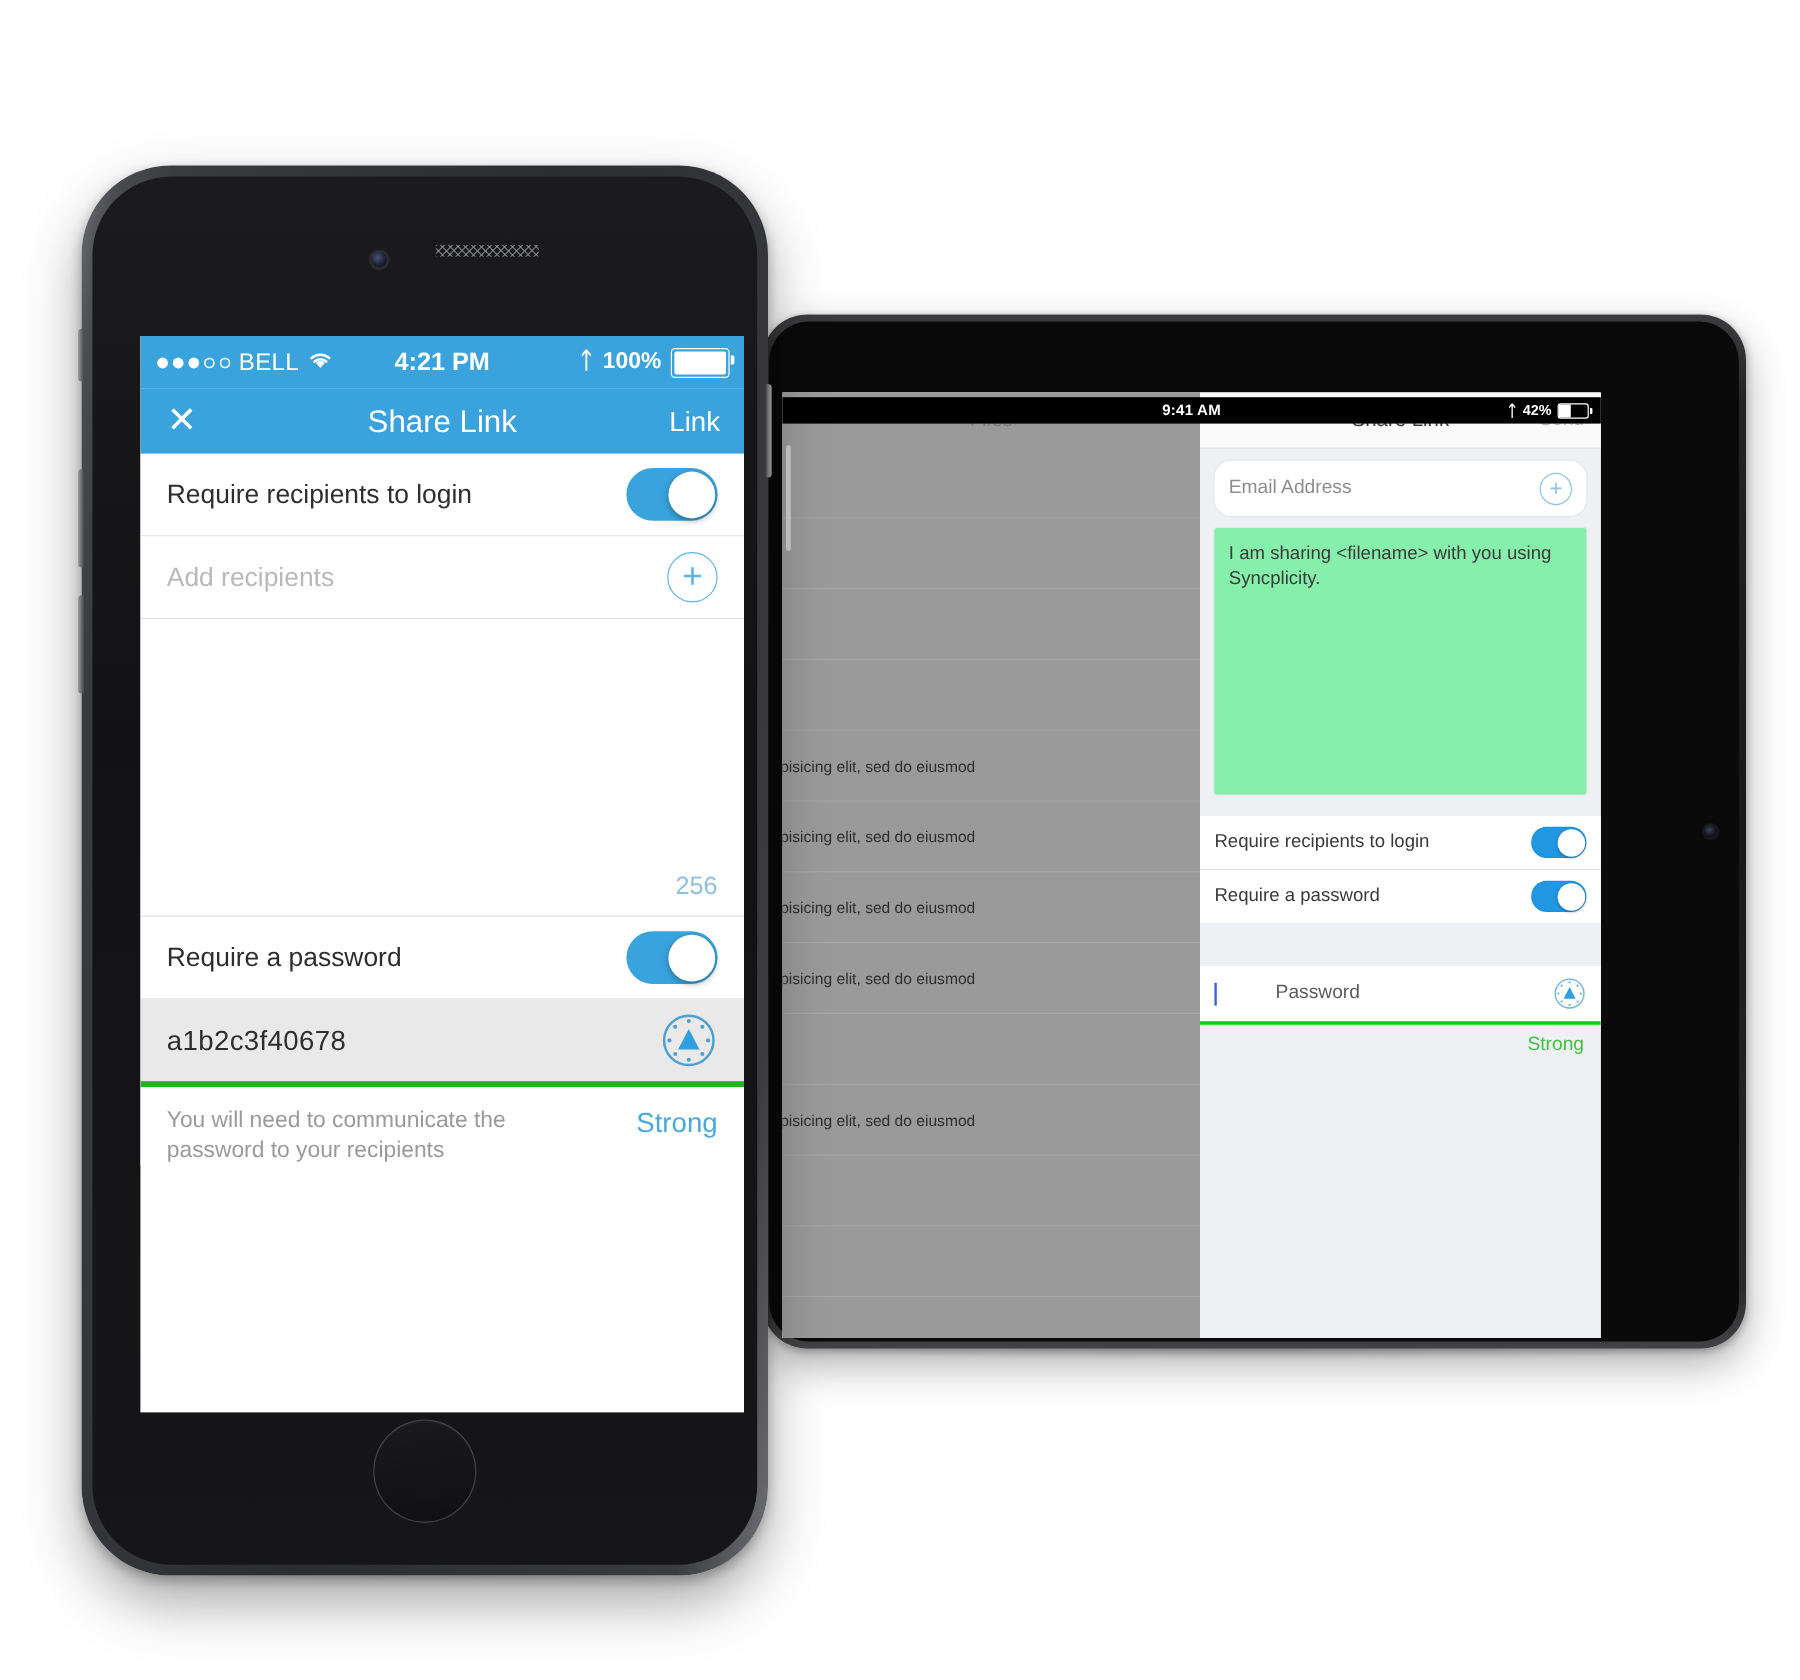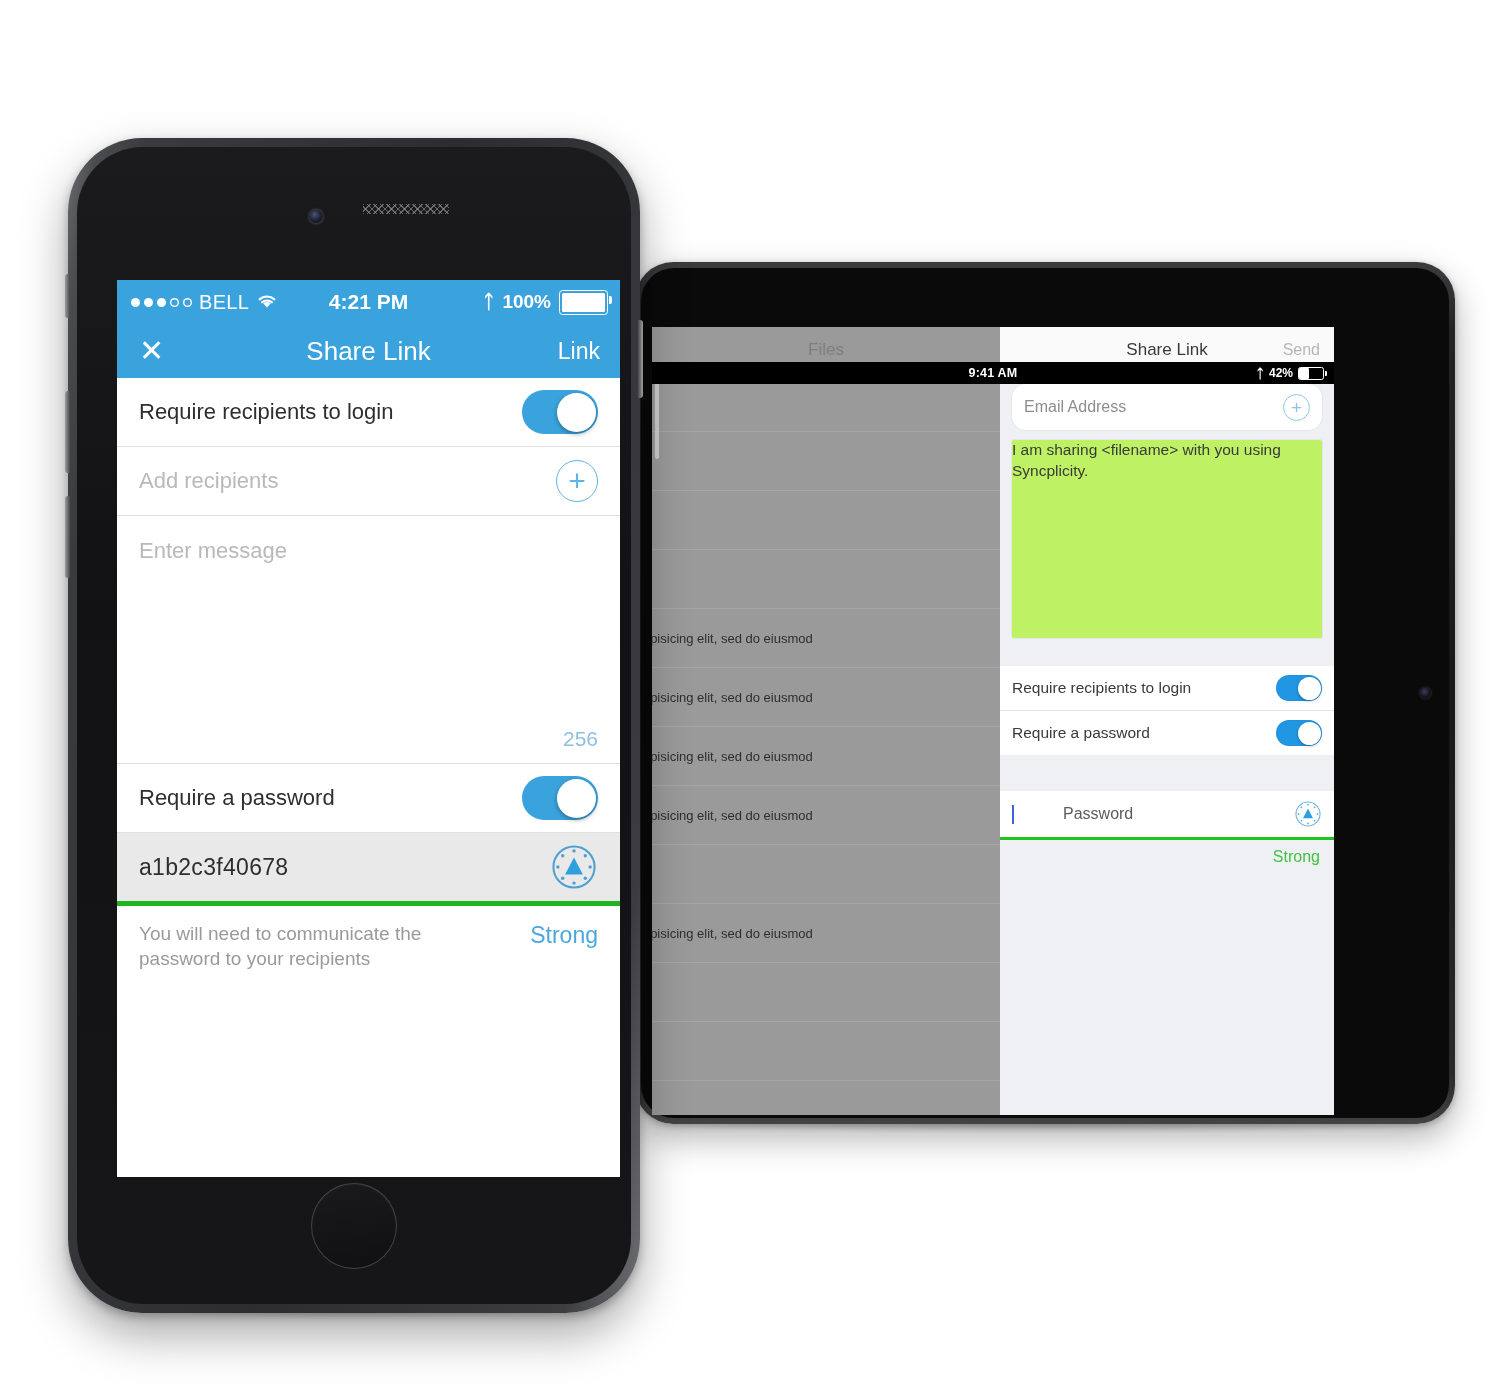--- a/index.html
+++ b/index.html
@@ -24,21 +24,21 @@
     position:absolute;left:6px;top:6px;right:6px;bottom:6px;
     border-radius:33px;background:#0a0a0b;
   }
   .tablet-screen{
     position:absolute;left:17px;top:65px;width:682px;height:788px;
     background:#ffffff;overflow:hidden;display:flex;
   }
   .tablet-statusbar{
     position:absolute;left:17px;top:69px;width:682px;height:22px;
     background:#000;color:#fff;font-size:13px;
-    display:flex;align-items:center;z-index:4;margin-top:31px;
+    display:flex;align-items:center;z-index:4;
   }
   .tsb-time{position:absolute;left:50%;transform:translateX(-50%);font-weight:bold;font-size:12.5px;letter-spacing:.2px;}
   .tsb-right{position:absolute;right:10px;display:flex;align-items:center;gap:5px;font-size:12px;font-weight:bold;}
   .bt-glyph{font-size:13px;line-height:1;}
   .batt{width:24px;height:11px;border:1.2px solid #fff;border-radius:2.5px;position:relative;}
   .batt:after{content:"";position:absolute;right:-3.5px;top:3px;width:2px;height:5px;background:#fff;border-radius:0 1px 1px 0;}
   .batt > i{display:block;height:100%;background:#fff;border-radius:1px;}
 
   .tablet-camera{
     position:absolute;right:24px;top:50%;transform:translateY(-50%);
@@ -83,22 +83,22 @@
     height:46px;display:flex;align-items:center;padding:0 12px;
     box-shadow:0 0 0 1px rgba(0,0,0,.04);
   }
   .tp-field .ph{font-size:16px;color:#8d8d8d;flex:1;}
   .circle-plus{
     width:25px;height:25px;border-radius:50%;border:1.4px solid #8fc4e8;
     display:flex;align-items:center;justify-content:center;color:#8fc4e8;
     font-size:19px;line-height:1;font-weight:300;
   }
   .tp-message{
-    margin:10px 12px 14px 12px;background:#bef264;border-radius:2px;
-    height:198px;font-size:15.5px;color:#3a3a3a;line-height:1.35;
+    margin:10px 12px 4px 12px;background:#86efac;border-radius:2px;
+    height:198px;padding:12px;font-size:15.5px;color:#3a3a3a;line-height:1.35;
     box-shadow:0 0 0 1px rgba(0,0,0,.04);
   }
   .tp-toggles{margin-top:14px;background:#fff;}
   .tp-row{
     height:44px;display:flex;align-items:center;justify-content:space-between;
     padding:0 12px;border-bottom:1px solid #e4e4e4;
   }
   .tp-row:last-child{border-bottom:none;}
   .tp-row .lbl{font-size:15.5px;color:#3a3a3a;}
   .tp-gap{height:36px;background:#eef0f4;}
@@ -411,21 +411,20 @@
             <i></i>
           </span>
       </div>
 
       <div class="ph-row">
         <span class="ph-ph">Add recipients</span>
         <span class="circle-plus-lg">+</span>
       </div>
 
       <div class="ph-message">
-        <div class="ph-ph">Enter message</div>
         <div class="ph-count">256</div>
       </div>
 
       <div class="ph-row">
         <span class="lbl">Require a password</span>
         <span class="big-tgl">
             <i></i>
           </span>
       </div>
 

